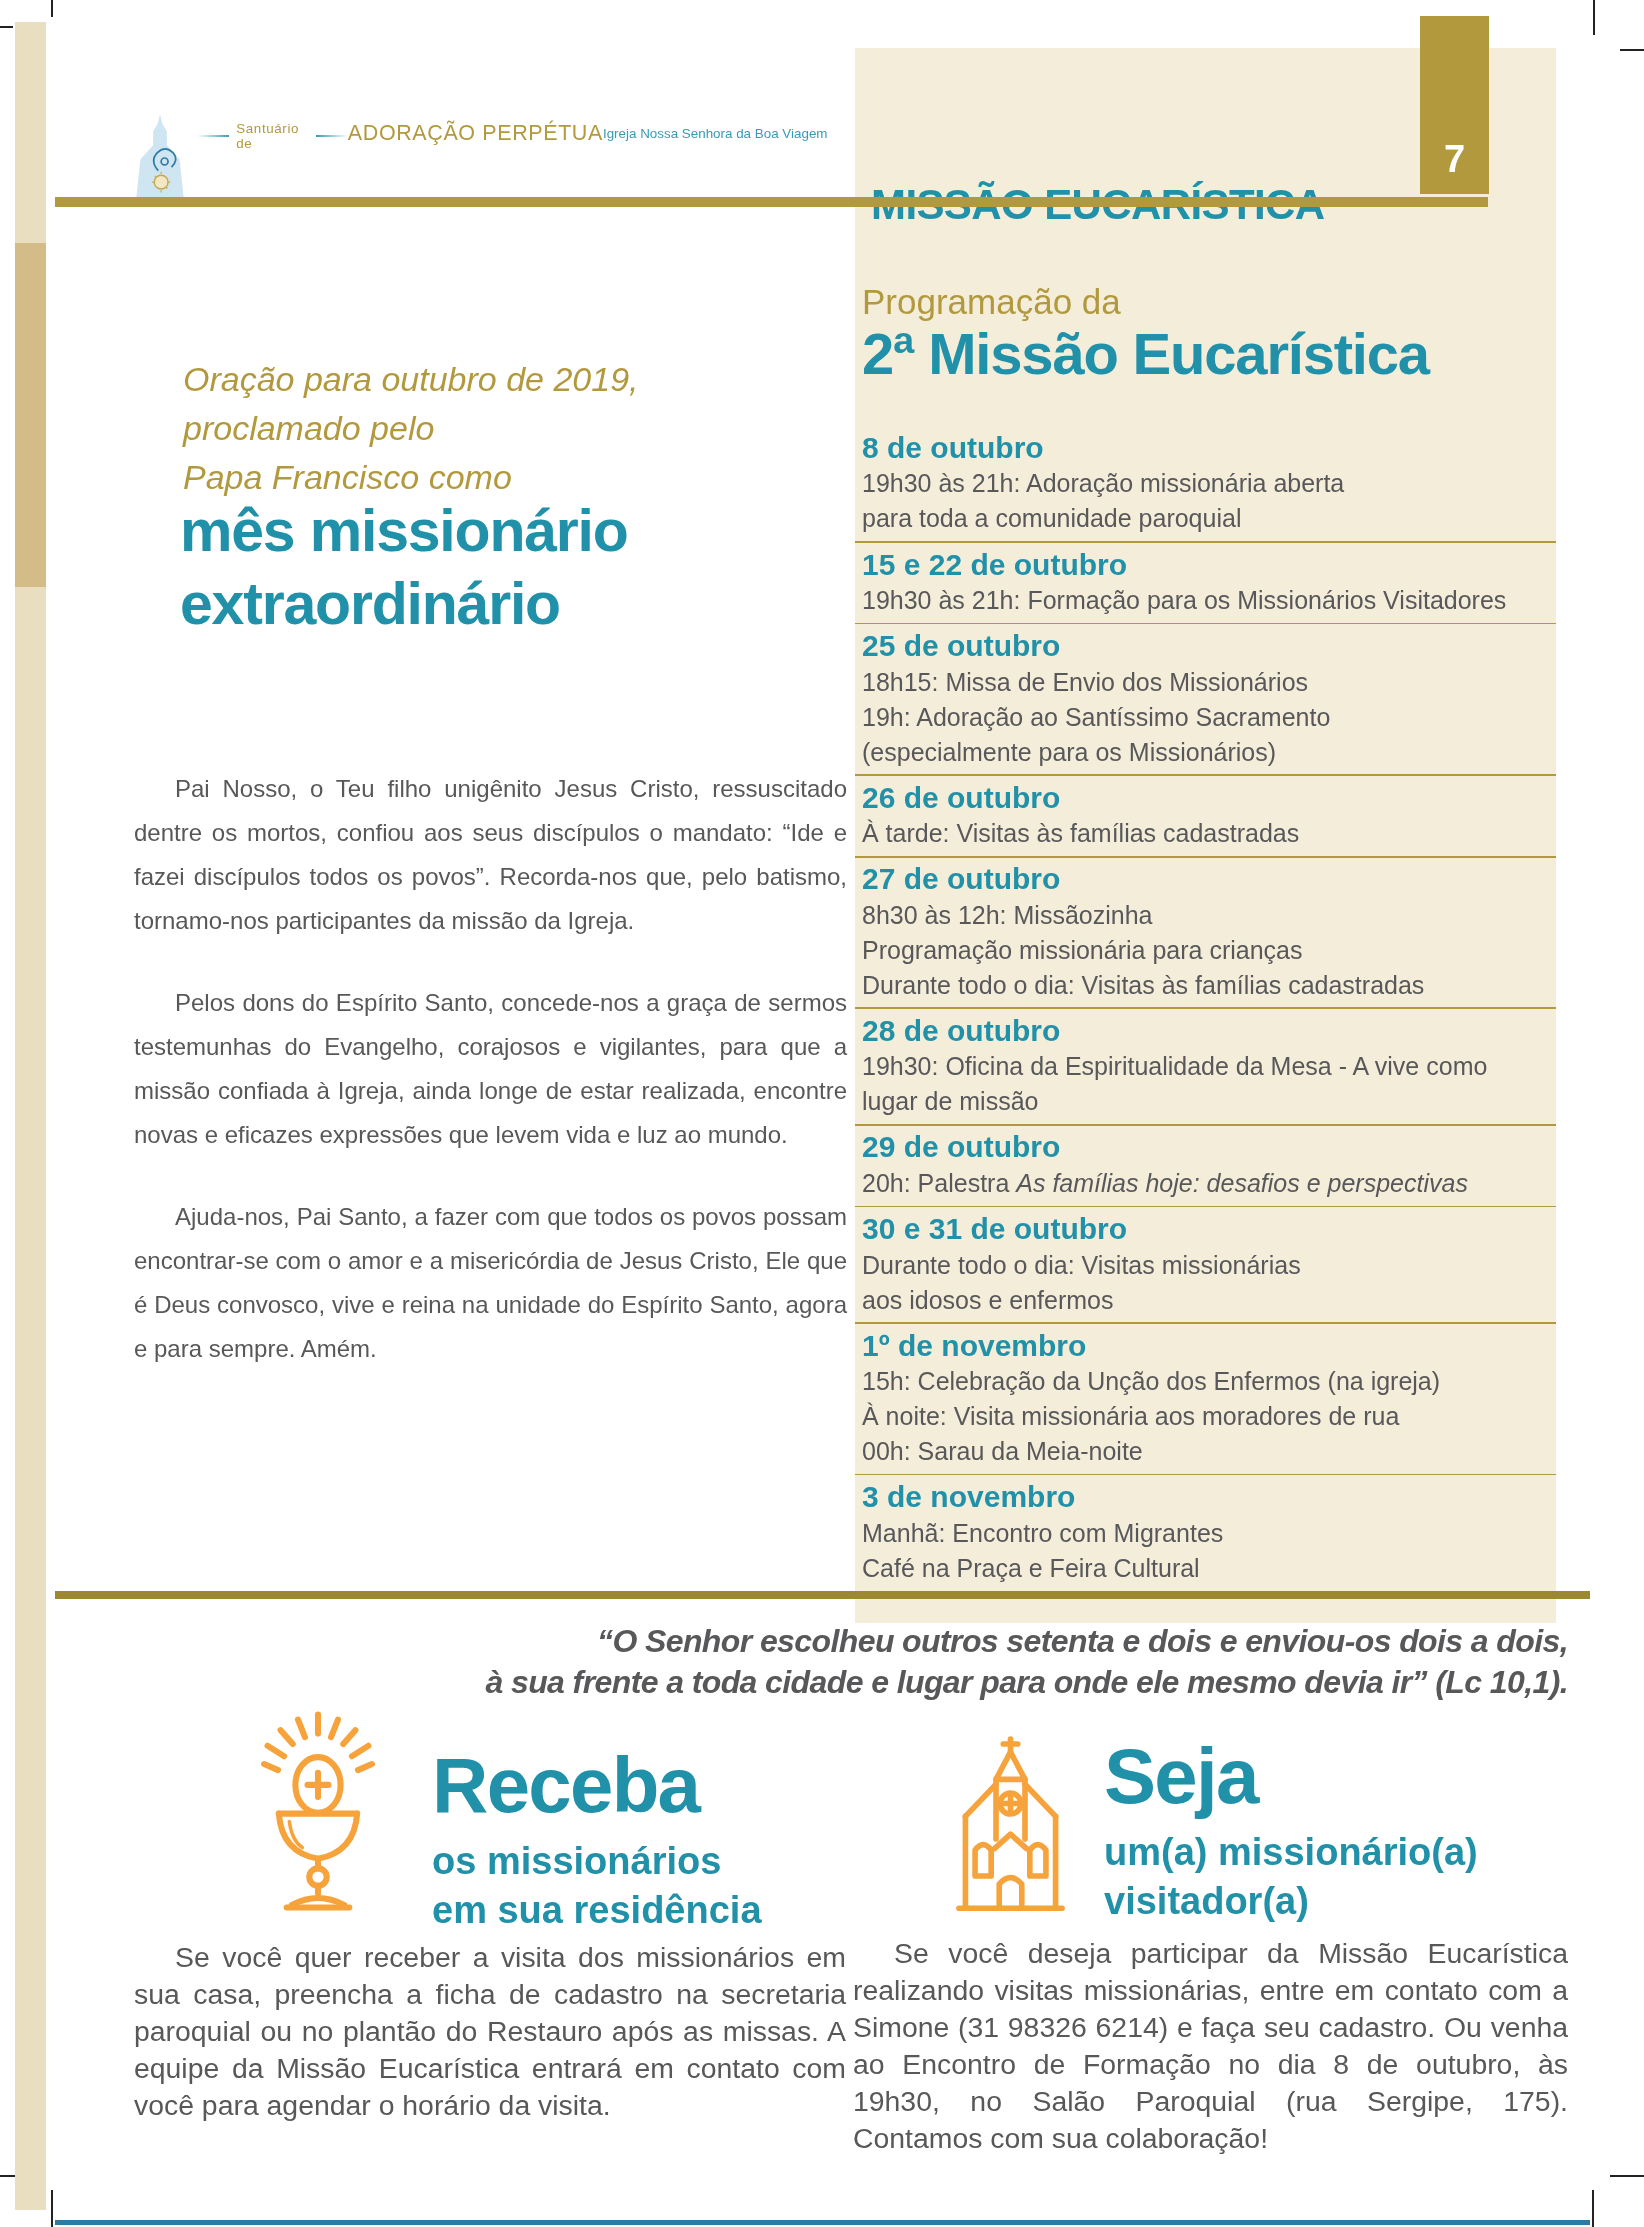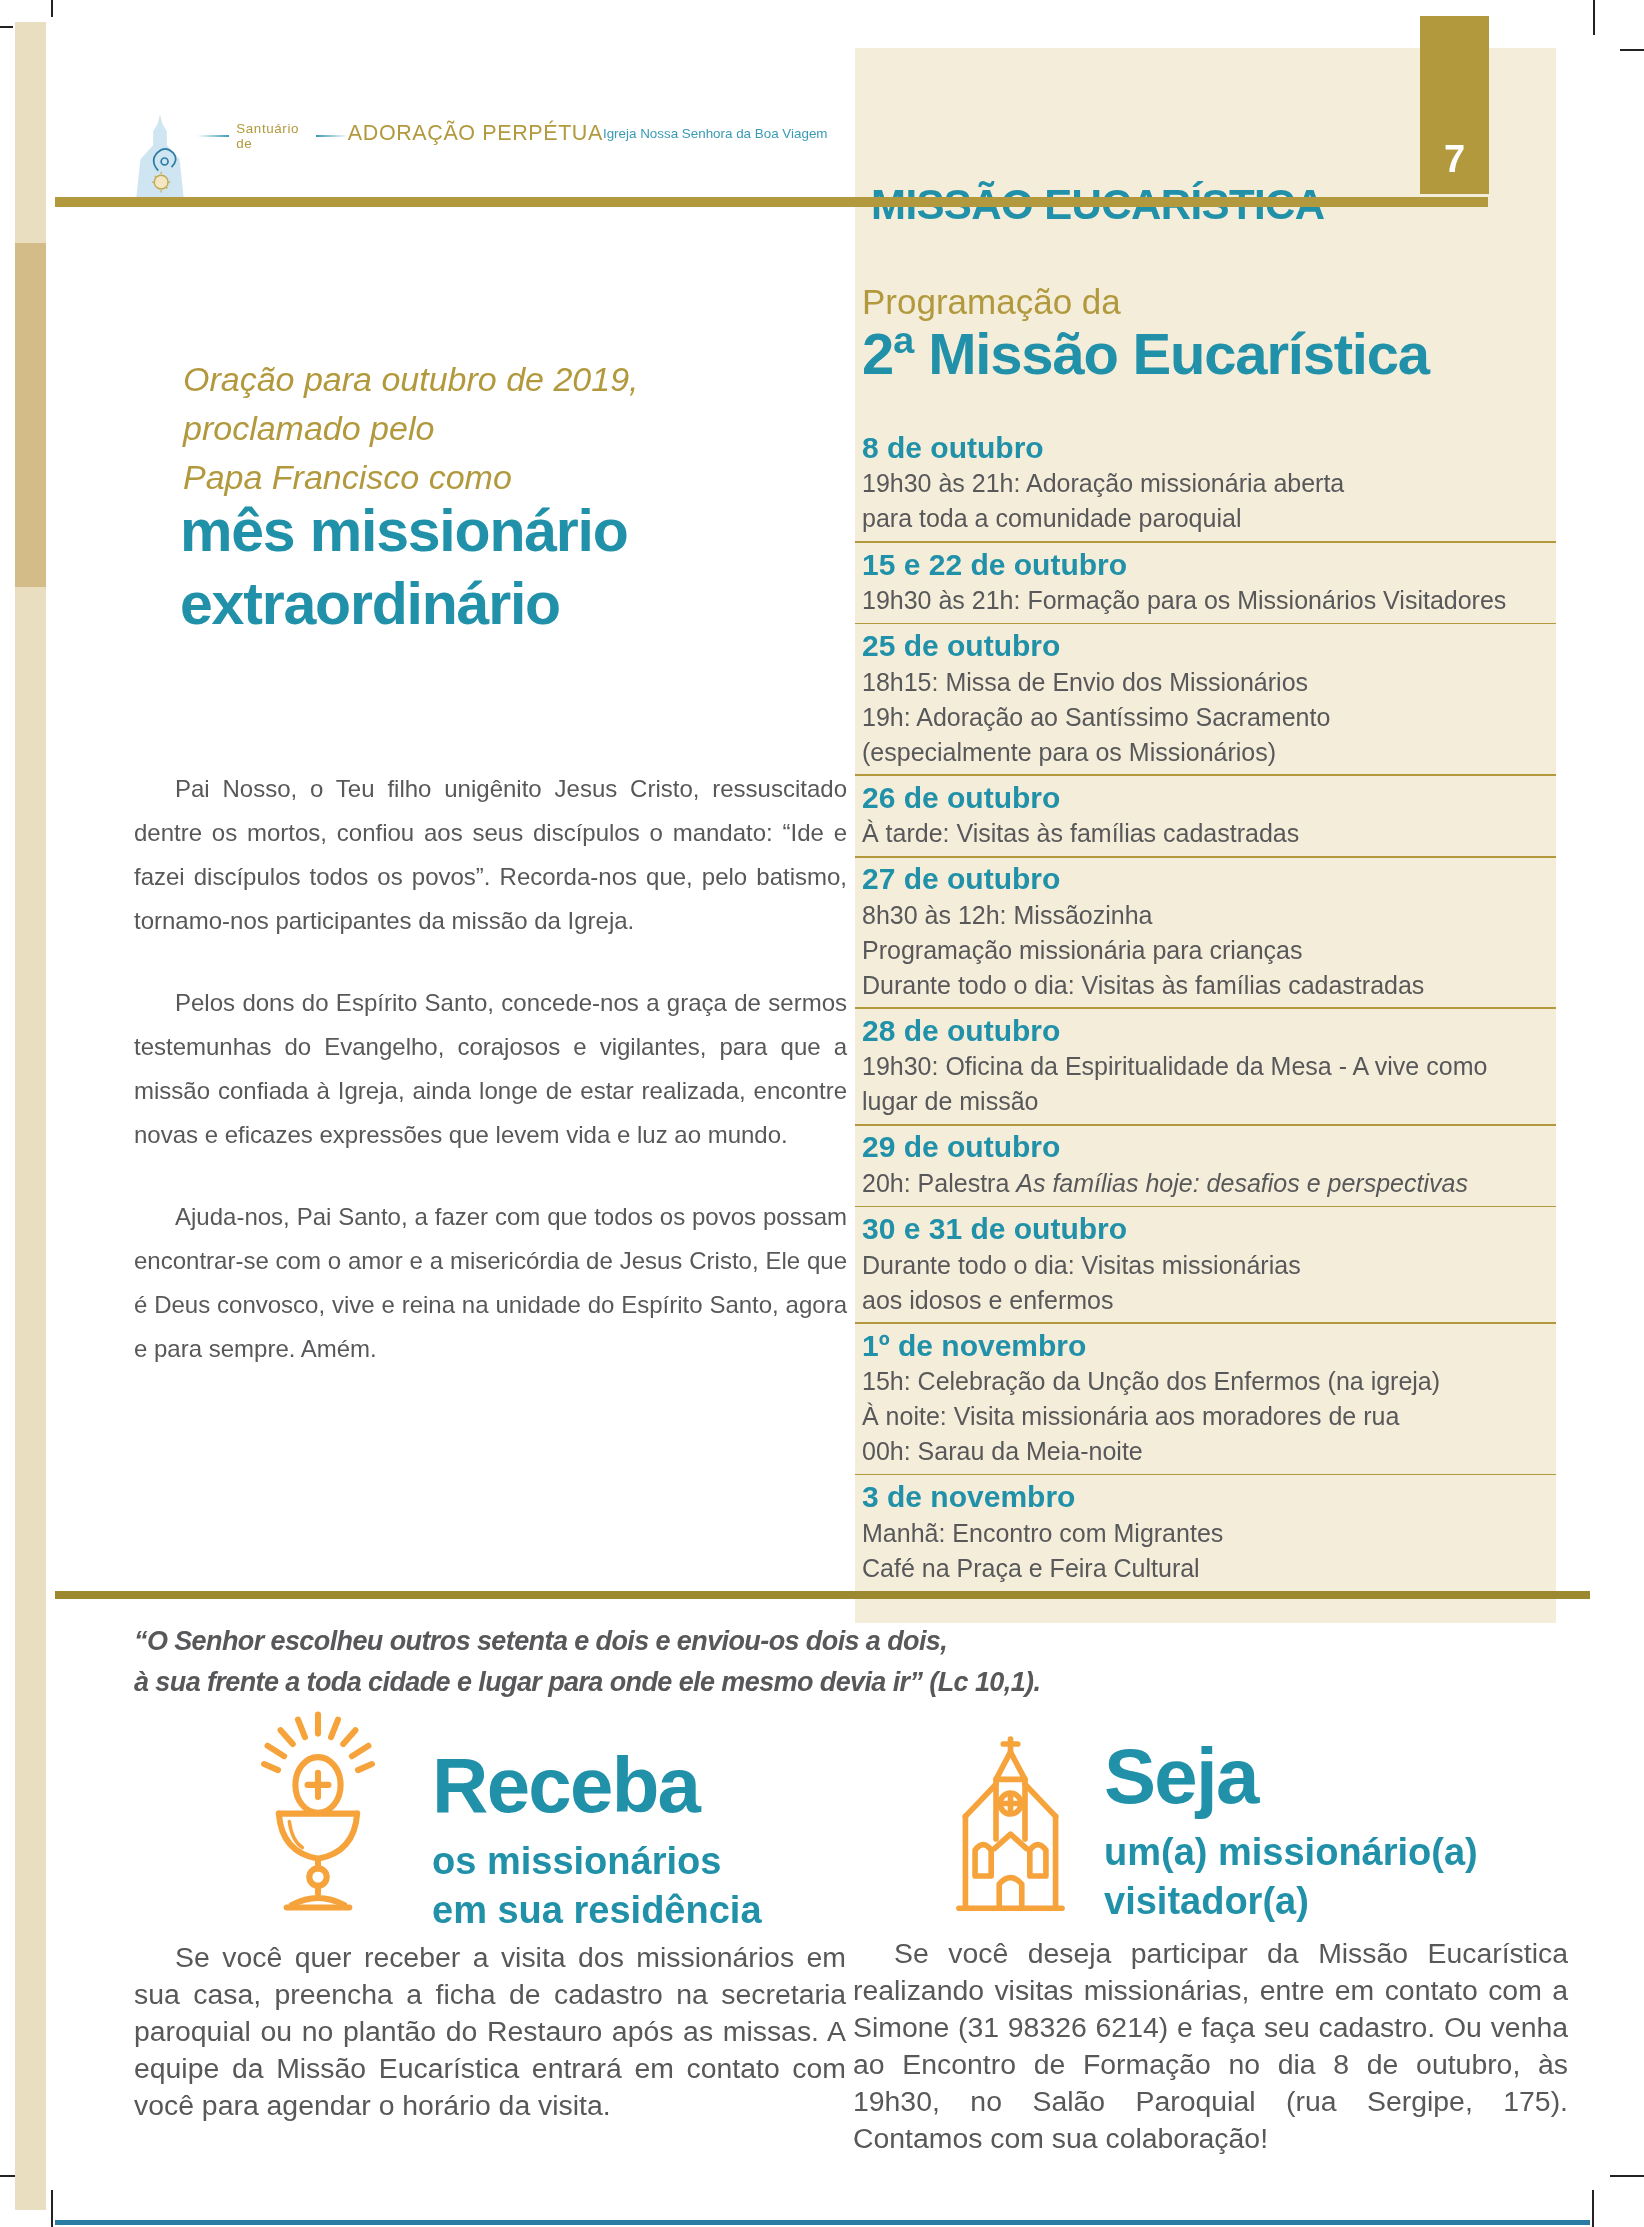--- a/index.html
+++ b/index.html
@@ -52,22 +52,22 @@
   
   .intro{left:183px;top:355px;font-style:italic;font-size:34px;line-height:49px;color:var(--gold);}
   .prayer-title{left:180px;top:495px;font-size:59px;line-height:73px;font-weight:bold;
      color:var(--teal);letter-spacing:-1.2px;}
   .prayers{left:134px;top:751px;width:713px;}
   .prayers p{font-size:24px;line-height:44px;color:var(--dark);
      text-align:justify;text-indent:41px;margin:16px 0 38px 0;}
 
   .olive-rule{left:55px;top:1591px;width:1535px;height:7.5px;background:var(--olive);}
 
-  .quote{left:134px;top:1621px;width:1434px;text-align:left;font-style:italic;font-weight:bold;
-     font-size:27px;line-height:41px;color:var(--dark);letter-spacing:-0.6px;}
+  .quote{left:134px;top:1621px;width:1434px;text-align:right;font-style:italic;font-weight:bold;
+     font-size:32px;line-height:41px;color:var(--dark);letter-spacing:-0.6px;}
 
   
   .cta-title{font-size:78px;font-weight:bold;color:var(--teal);letter-spacing:-1.7px;line-height:78px;}
   .cta-sub{font-size:38px;font-weight:bold;color:var(--teal);line-height:49px;}
   .cta-body{font-size:28.4px;line-height:37px;color:var(--dark);text-align:justify;text-indent:41px;}
   .receba-icon{left:231px;top:1711px;}
   .receba-title{left:432px;top:1746px;}
   .receba-sub{left:432px;top:1837px;}
   .receba-body{left:134px;top:1939px;width:712px;}
   .seja-icon{left:930px;top:1735px;}

